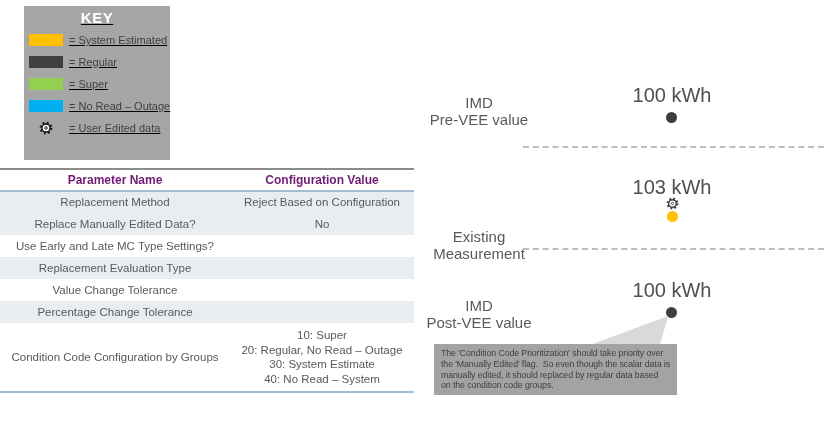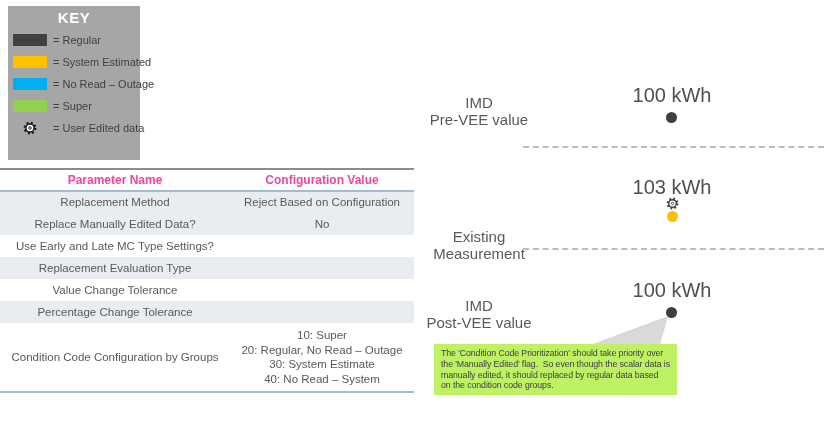--- a/index.html
+++ b/index.html
@@ -4,42 +4,43 @@
 <style>
   * { margin: 0; padding: 0; box-sizing: border-box; }
   body { background: #ffffff; font-family: "Liberation Sans", sans-serif; }
   .canvas {
     position: relative; width: 824px; height: 423px; background: #ffffff;
     overflow: hidden;
   }
 
   
   .key-box {
-    position: absolute; left: 8px; top: 6px; width: 132px; height: 154px;
+    position: absolute; left: 24px; top: 6px; width: 146px; height: 154px;
     background: #A6A6A6;
+    text-decoration: underline;
   }
   .key-title {
     text-align: center; padding-top: 3px; font-size: 15px; font-weight: bold;
     color: #ffffff; letter-spacing: 0.5px;
   }
   .key-rows { margin-top: 3px; }
   .key-row { height: 22px; display: flex; align-items: center; padding-left: 5px; }
   .key-swatch { width: 34px; height: 12px; flex: 0 0 34px; }
   .key-gearcell { width: 34px; flex: 0 0 34px; display: flex; justify-content: center; }
   .key-label { font-size: 11px; color: #404040; margin-left: 6px; white-space: nowrap; }
 
   
   .config-table {
     position: absolute; left: 0; top: 168px; width: 414px;
     border-collapse: collapse; table-layout: fixed;
   }
   .config-table col.c1 { width: 230px; }
   .config-table col.c2 { width: 184px; }
   .config-table th {
-    height: 22px; font-size: 12px; font-weight: bold; color: #ec4899;
+    height: 22px; font-size: 12px; font-weight: bold; color: #701a75;
     text-align: center; vertical-align: middle;
     border-top: 2px solid #8C8C8C; border-bottom: 2px solid #A3BCD1;
     background: #ffffff;
   }
   .config-table td {
     height: 22px; font-size: 11.5px; color: #595959; text-align: center;
     vertical-align: middle; line-height: 14.5px;
   }
   .config-table tr.alt td { background: #E9EDF1; }
   .config-table tr.tall td { height: 69px; white-space: pre-line; padding: 2px 0; }
@@ -56,47 +57,47 @@
   }
   .dot { position: absolute; width: 11px; height: 11px; border-radius: 50%; }
   .gear { position: absolute; }
   .dash-line {
     position: absolute; left: 523px; width: 301px; height: 0;
     border-top: 2px dashed #BDBDBD;
   }
   .callout-tail { position: absolute; left: 585px; top: 312px; }
   .callout-box {
     position: absolute; left: 434px; top: 344px; max-width: 290px;
-    background: #bef264; padding: 4px 7px; font-size: 8.8px; line-height: 10.8px;
+    background: #a3a3a3; padding: 4px 7px; font-size: 8.8px; line-height: 10.8px;
     letter-spacing: -0.1px; color: #404040; white-space: pre;
   }
 </style>
 </head>
 <body>
 
 <div class="canvas">
 
   <div class="key-box">
     <div class="key-title">KEY</div>
     <div class="key-rows">
       <div class="key-row">
+        <span class="key-swatch" style="background: rgb(255, 192, 0);"></span>
+        <span class="key-label">= System Estimated</span>
+      </div>
+      <div class="key-row">
         <span class="key-swatch" style="background: rgb(64, 64, 64);"></span>
         <span class="key-label">= Regular</span>
       </div>
       <div class="key-row">
-        <span class="key-swatch" style="background: rgb(255, 192, 0);"></span>
-        <span class="key-label">= System Estimated</span>
+        <span class="key-swatch" style="background: rgb(146, 208, 80);"></span>
+        <span class="key-label">= Super</span>
       </div>
       <div class="key-row">
         <span class="key-swatch" style="background: rgb(0, 176, 240);"></span>
         <span class="key-label">= No Read – Outage</span>
-      </div>
-      <div class="key-row">
-        <span class="key-swatch" style="background: rgb(146, 208, 80);"></span>
-        <span class="key-label">= Super</span>
       </div>
       <div class="key-row">
         <span class="key-gearcell">
           <svg width="14" height="14" viewBox="0 0 24 24">
             <circle cx="12" cy="12" r="8.5" fill="none" stroke="#1a1a1a" stroke-width="5" stroke-dasharray="3.1 3.6"></circle>
             <circle cx="12" cy="12" r="7" fill="#ffffff" stroke="#1a1a1a" stroke-width="2.6"></circle>
             <circle cx="12" cy="12" r="2.2" fill="none" stroke="#1a1a1a" stroke-width="1.6"></circle>
           </svg>
         </span>
         <span class="key-label">= User Edited data</span>

